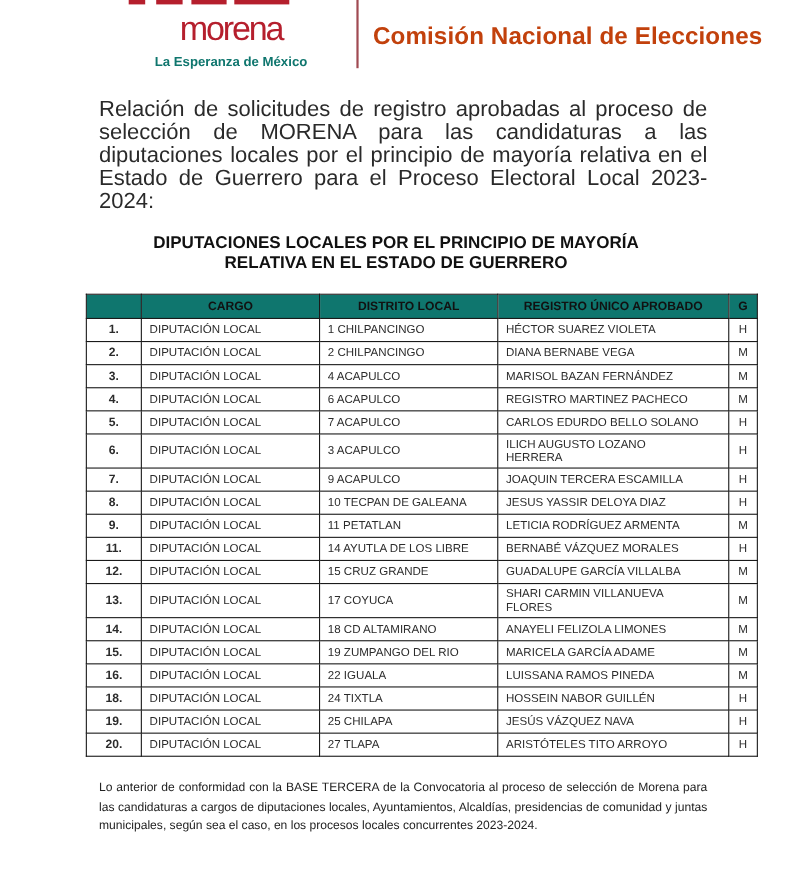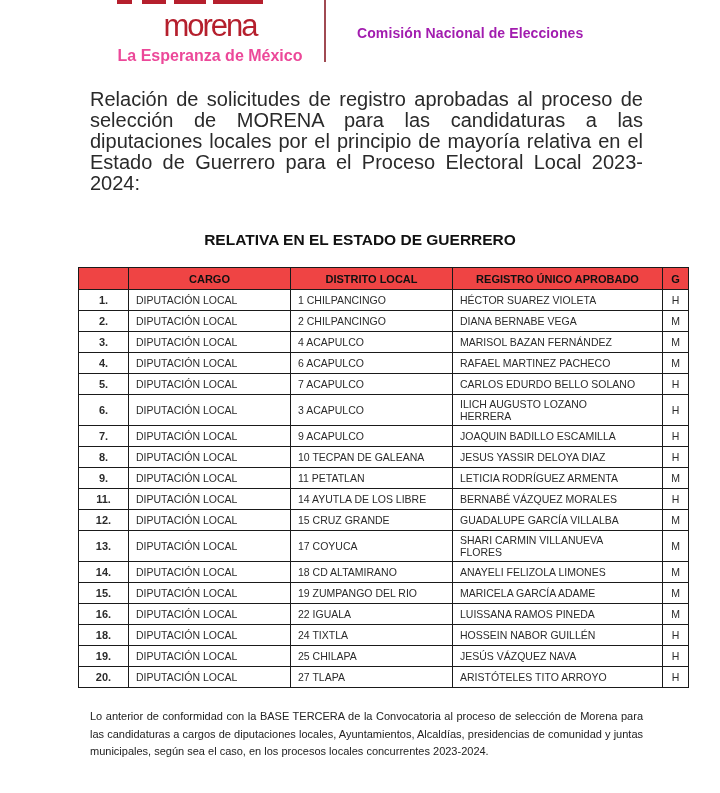--- a/index.html
+++ b/index.html
@@ -46,39 +46,39 @@
   .frag4 { left: 99px; width: 50px; }
   .wordmark {
     font-size: 31px;
     font-weight: normal;
     letter-spacing: -2px;
     color: #b51f2d;
     line-height: 44px;
     margin-top: 4px;
   }
   .tagline {
-    font-size: 16px;
-    font-weight: bold;
-    color: #ec4899;
+    font-size: 12px;
+    font-weight: bold;
+    color: #0f766e;
     line-height: 16px;
     margin-top: 0;
   }
   .vdivider {
     width: 2px;
     background: #a04a52;
     margin-left: 16px;
     height: 62px;
     align-self: flex-start;
   }
   .commission {
-    font-size: 14px;
-    font-weight: bold;
-    color: #a21caf;
+    font-size: 22px;
+    font-weight: bold;
+    color: #c2410c;
     align-self: center;
-    padding-left: 31px;
+    padding-left: 13px;
     letter-spacing: 0.1px;
   }
   
   .intro {
     margin: 23px 77px 0 90px;
     width: 553px;
     font-size: 20px;
     line-height: 21px;
     text-align: justify;
     color: #2a2a2a;
@@ -105,21 +105,21 @@
     border: 1px solid #1a1a1a;
     padding: 3px 7px;
     vertical-align: middle;
     overflow: hidden;
   }
   th.corner {
     border: none;
     background: #ffffff;
   }
   table.roster th {
-    background: #ef4444;
+    background: #0f766e;
     font-size: 11px;
     font-weight: bold;
     text-align: center;
     color: #111;
     height: 22px;
   }
   td.num {
     text-align: center;
     font-weight: bold;
     font-size: 11px;
@@ -153,21 +153,21 @@
       <div class="wordmark">morena</div>
       <div class="tagline">La Esperanza de México</div>
     </div>
     <div class="vdivider"></div>
     <div class="commission">Comisión Nacional de Elecciones</div>
   </div>
 
   <p class="intro">Relación de solicitudes de registro aprobadas al proceso de selección de MORENA para las candidaturas a las diputaciones locales por el principio de mayoría relativa en el Estado de Guerrero para el Proceso Electoral Local 2023-2024:</p>
 
   <div class="doc-title">
-    <br>
+    <span>DIPUTACIONES LOCALES POR EL PRINCIPIO DE MAYORÍA</span><br>
     <span>RELATIVA EN EL ESTADO DE GUERRERO</span>
   </div>
 
   <table class="roster">
     <colgroup>
       <col style="width:50px">
         <col style="width:162px">
         <col style="width:162px">
         <col style="width:210px">
         <col style="width:26px">
@@ -200,21 +200,21 @@
           <td class="num">3.</td>
           <td>DIPUTACIÓN LOCAL</td>
           <td>4 ACAPULCO</td>
           <td class="registro">MARISOL BAZAN FERNÁNDEZ</td>
           <td class="gender">M</td>
         </tr>
         <tr class="data-row">
           <td class="num">4.</td>
           <td>DIPUTACIÓN LOCAL</td>
           <td>6 ACAPULCO</td>
-          <td class="registro">RAFAEL MARTINEZ PACHECO</td>
+          <td class="registro">REGISTRO MARTINEZ PACHECO</td>
           <td class="gender">M</td>
         </tr>
         <tr class="data-row">
           <td class="num">5.</td>
           <td>DIPUTACIÓN LOCAL</td>
           <td>7 ACAPULCO</td>
           <td class="registro">CARLOS EDURDO BELLO SOLANO</td>
           <td class="gender">H</td>
         </tr>
         <tr class="data-row">
@@ -222,21 +222,21 @@
           <td>DIPUTACIÓN LOCAL</td>
           <td>3 ACAPULCO</td>
           <td class="registro">ILICH AUGUSTO LOZANO
 HERRERA</td>
           <td class="gender">H</td>
         </tr>
         <tr class="data-row">
           <td class="num">7.</td>
           <td>DIPUTACIÓN LOCAL</td>
           <td>9 ACAPULCO</td>
-          <td class="registro">JOAQUIN BADILLO ESCAMILLA</td>
+          <td class="registro">JOAQUIN TERCERA ESCAMILLA</td>
           <td class="gender">H</td>
         </tr>
         <tr class="data-row">
           <td class="num">8.</td>
           <td>DIPUTACIÓN LOCAL</td>
           <td>10 TECPAN DE GALEANA</td>
           <td class="registro">JESUS YASSIR DELOYA DIAZ</td>
           <td class="gender">H</td>
         </tr>
         <tr class="data-row">

